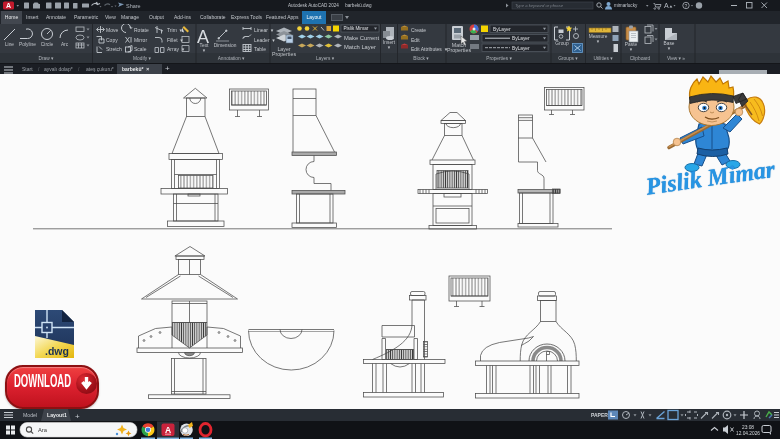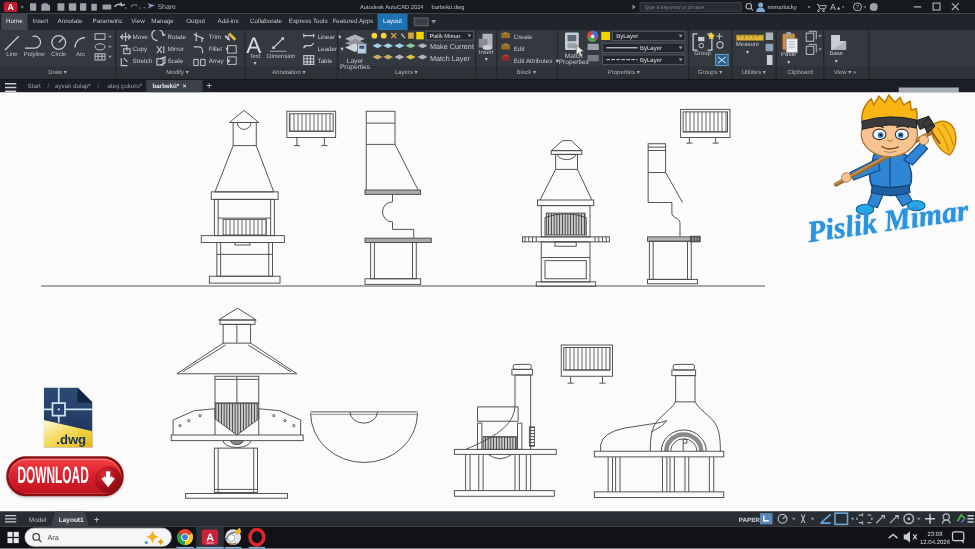--- a/index.html
+++ b/index.html
@@ -21,21 +21,21 @@
 
 #filetabs{left:0;top:64px;width:780px;height:10px;background:#1b1e24;}
 .ftab{position:absolute;top:0;height:10px;line-height:10px;color:#9ba0a7;font-size:5px;white-space:nowrap;}
 
 #canvas{left:0;top:74px;width:780px;height:335px;background:#fbfbfb;}
 
 #statusbar{left:0;top:409px;width:780px;height:12px;background:#282d34;}
 
 #taskbar{left:0;top:421px;width:780px;height:18px;background:#101216;}
 
-#dlbtn{left:5px;top:291px;width:94px;height:32px;border-radius:18px;
+#dlbtn{left:5px;top:291px;width:94px;height:44px;border-radius:18px;
  background:linear-gradient(180deg,#ef4040 0%,#dd2230 45%,#c0121e 100%);
  border:2px solid #8c1012;box-shadow:inset 0 1px 1px rgba(255,255,255,.35), 0 1px 2px rgba(0,0,0,.25);}
 #dlbtn .txt{position:absolute;left:7px;top:3px;color:#fff;font-weight:bold;font-size:19px;letter-spacing:0px;font-family:"Liberation Sans",sans-serif;transform:scaleX(0.5);transform-origin:0 50%;white-space:nowrap;}
 #dlcirc{position:absolute;left:69px;top:5.5px;width:21px;height:21px;border-radius:50%;
  background:radial-gradient(circle at 35% 30%,#e02a33 0%,#a3111a 55%,#7a090f 100%);}
 </style>
 </head>
 <body>
 <div id="screen">
 

